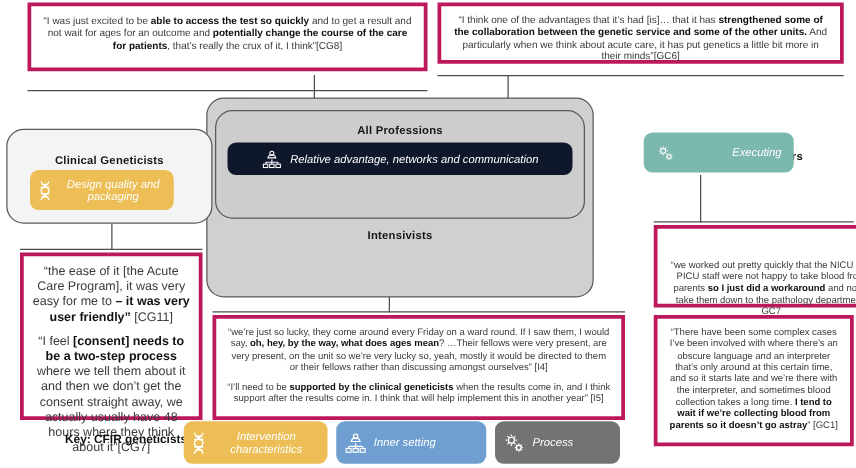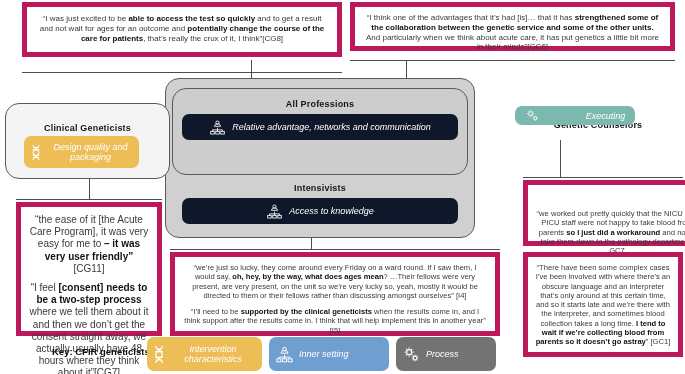--- a/index.html
+++ b/index.html
@@ -10,21 +10,21 @@
     color:#2b2b2b;
     overflow:hidden;
     position:relative;
   }
   #stage{position:absolute;left:0;top:0;width:685px;height:374px;}
 
   
   .quote{
     position:absolute;
     box-sizing:border-box;
-    border:5px solid #be185d;
+    border:3px solid #be185d;
     background:#ffffff;
     text-align:center;
     color:#3a3a3a;
     line-height:1.22;
   }
   .quote p{margin:0;}
   .quote p + p{margin-top:7px;}
   .quote b{font-weight:bold;color:#111;}
 
   
@@ -114,21 +114,21 @@
   </div>
 
   <div class="quote" style="left:350px;top:2px;width:325px;height:49px;font-size:8px;padding:6px 9px;">
     <p><span>“I think one of the advantages that it’s had [is]… that it has </span><b>strengthened some of the collaboration between the genetic service and some of the other units.</b><span>  And particularly when we think about acute care, it has put genetics a little bit more in their minds”[GC6]</span></p>
   </div>
 
   <div class="group grp-outer" style="left:165px;top:78px;width:310px;height:160px;"></div>
 
   <div style="position:absolute;left:475px;top:78px;width:0;height:0;"></div>
   <div class="grp-title" style="left:533px;top:94px;width:130px;margin-top:26px;">Genetic Counselors</div>
-  <div class="pill pill-green" style="left:515px;top:106px;width:120px;height:19px;gap:40px;">
+  <div class="pill pill-green" style="left:515px;top:106px;width:120px;height:32px;gap:40px;">
     <span class="ico">
       <svg width="15" height="15" viewBox="0 0 24 24" fill="none" stroke="#ffffff" stroke-width="1.4">
         <circle cx="9" cy="9" r="3.1"></circle>
         <path d="M9 3.2v1.6M9 13.2v1.6M3.2 9h1.6M13.2 9h1.6M5 5l1.1 1.1M11.9 11.9L13 13M13 5l-1.1 1.1M6.1 11.9L5 13"></path>
         <circle cx="16.5" cy="16.5" r="2.4"></circle>
         <path d="M16.5 12.4v1.2M16.5 19.4v1.2M12.4 16.5h1.2M19.4 16.5h1.2M13.6 13.6l.85.85M18.55 18.55l.85.85M19.4 13.6l-.85.85M14.45 18.55l-.85.85"></path>
       </svg>
     </span>
     <span class="ptxt">Executing</span>
   </div>
@@ -143,33 +143,20 @@
         <path d="M13 11.2v3.4M5.4 14.6h15.2M5.4 14.6v2.2M13 14.6v2.2M20.6 14.6v2.2"></path>
         <rect x="2.6" y="16.9" width="5.4" height="4.1"></rect>
         <rect x="10.3" y="16.9" width="5.4" height="4.1"></rect>
         <rect x="18" y="16.9" width="5.4" height="4.1"></rect>
       </svg>
     </span>
     <span class="ptxt">Relative advantage, networks and communication</span>
   </div>
 
   <div class="grp-title" style="left:172px;top:183px;width:296px;">Intensivists</div>
-  <div class="pill pill-blue" style="left:182px;top:198px;width:276px;height:26px;">
-    <span class="ico">
-      <svg width="17" height="15" viewBox="0 0 26 22" fill="none" stroke="#ffffff" stroke-width="1.3">
-        <circle cx="13" cy="3.6" r="2.5"></circle>
-        <path d="M8.2 9.2a4.9 4.9 0 0 1 9.6 0z"></path>
-        <path d="M13 11.2v3.4M5.4 14.6h15.2M5.4 14.6v2.2M13 14.6v2.2M20.6 14.6v2.2"></path>
-        <rect x="2.6" y="16.9" width="5.4" height="4.1"></rect>
-        <rect x="10.3" y="16.9" width="5.4" height="4.1"></rect>
-        <rect x="18" y="16.9" width="5.4" height="4.1"></rect>
-      </svg>
-    </span>
-    <span class="ptxt">Access to knowledge</span>
-  </div>
 
   <div class="group grp-light" style="left:5px;top:103px;width:165px;height:76px;"></div>
   <div class="grp-title" style="left:5px;top:123px;width:165px;">Clinical Geneticists</div>
   <div class="pill pill-yellow" style="left:24px;top:136px;width:115px;height:32px;">
     <span class="ico">
       <svg width="12" height="17" viewBox="0 0 14 22" fill="none" stroke="#ffffff" stroke-width="1.3">
         <path d="M3 1.2c0 4.3 8 5.5 8 9.8s-8 5.5-8 9.8"></path>
         <path d="M11 1.2c0 4.3-8 5.5-8 9.8s8 5.5 8 9.8"></path>
         <path d="M3.6 4.6h6.8M2.6 7.6h8.8M2.6 14.4h8.8M3.6 17.4h6.8"></path>
       </svg>

